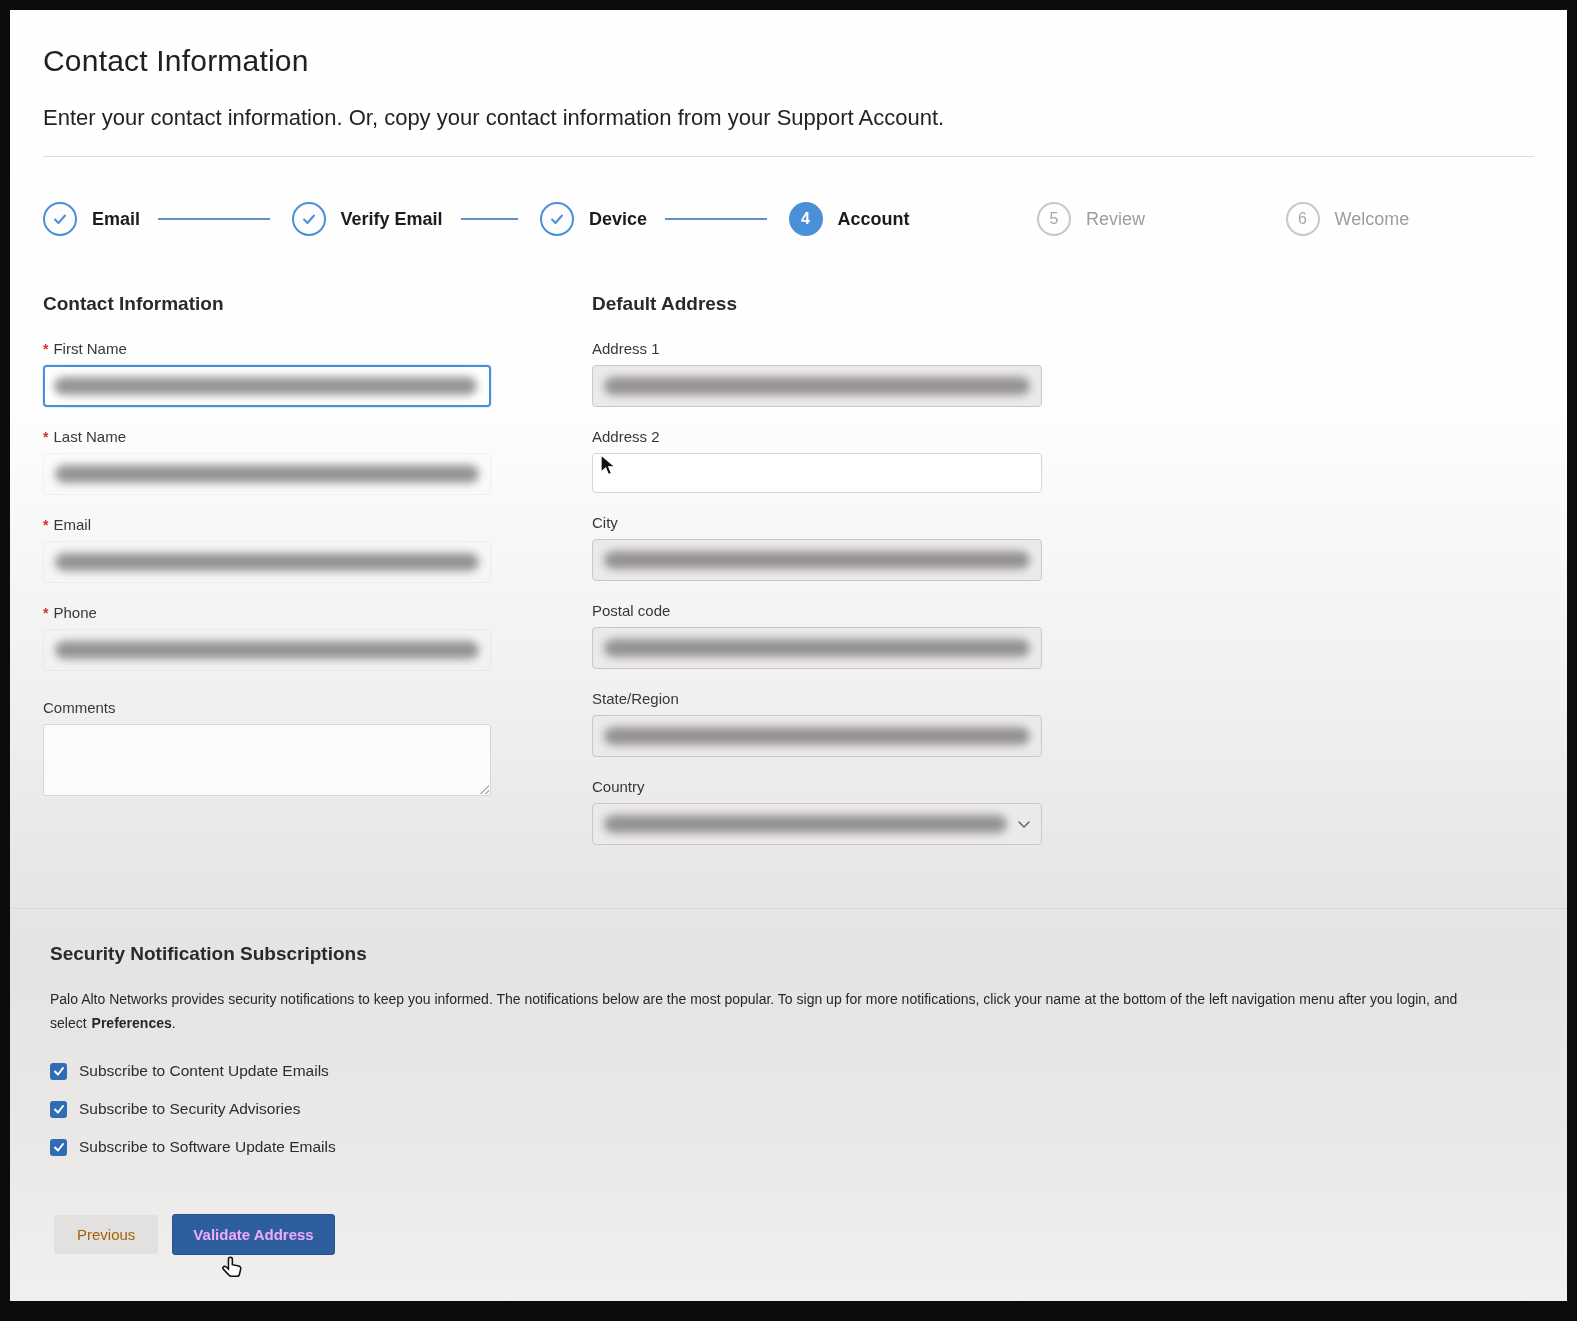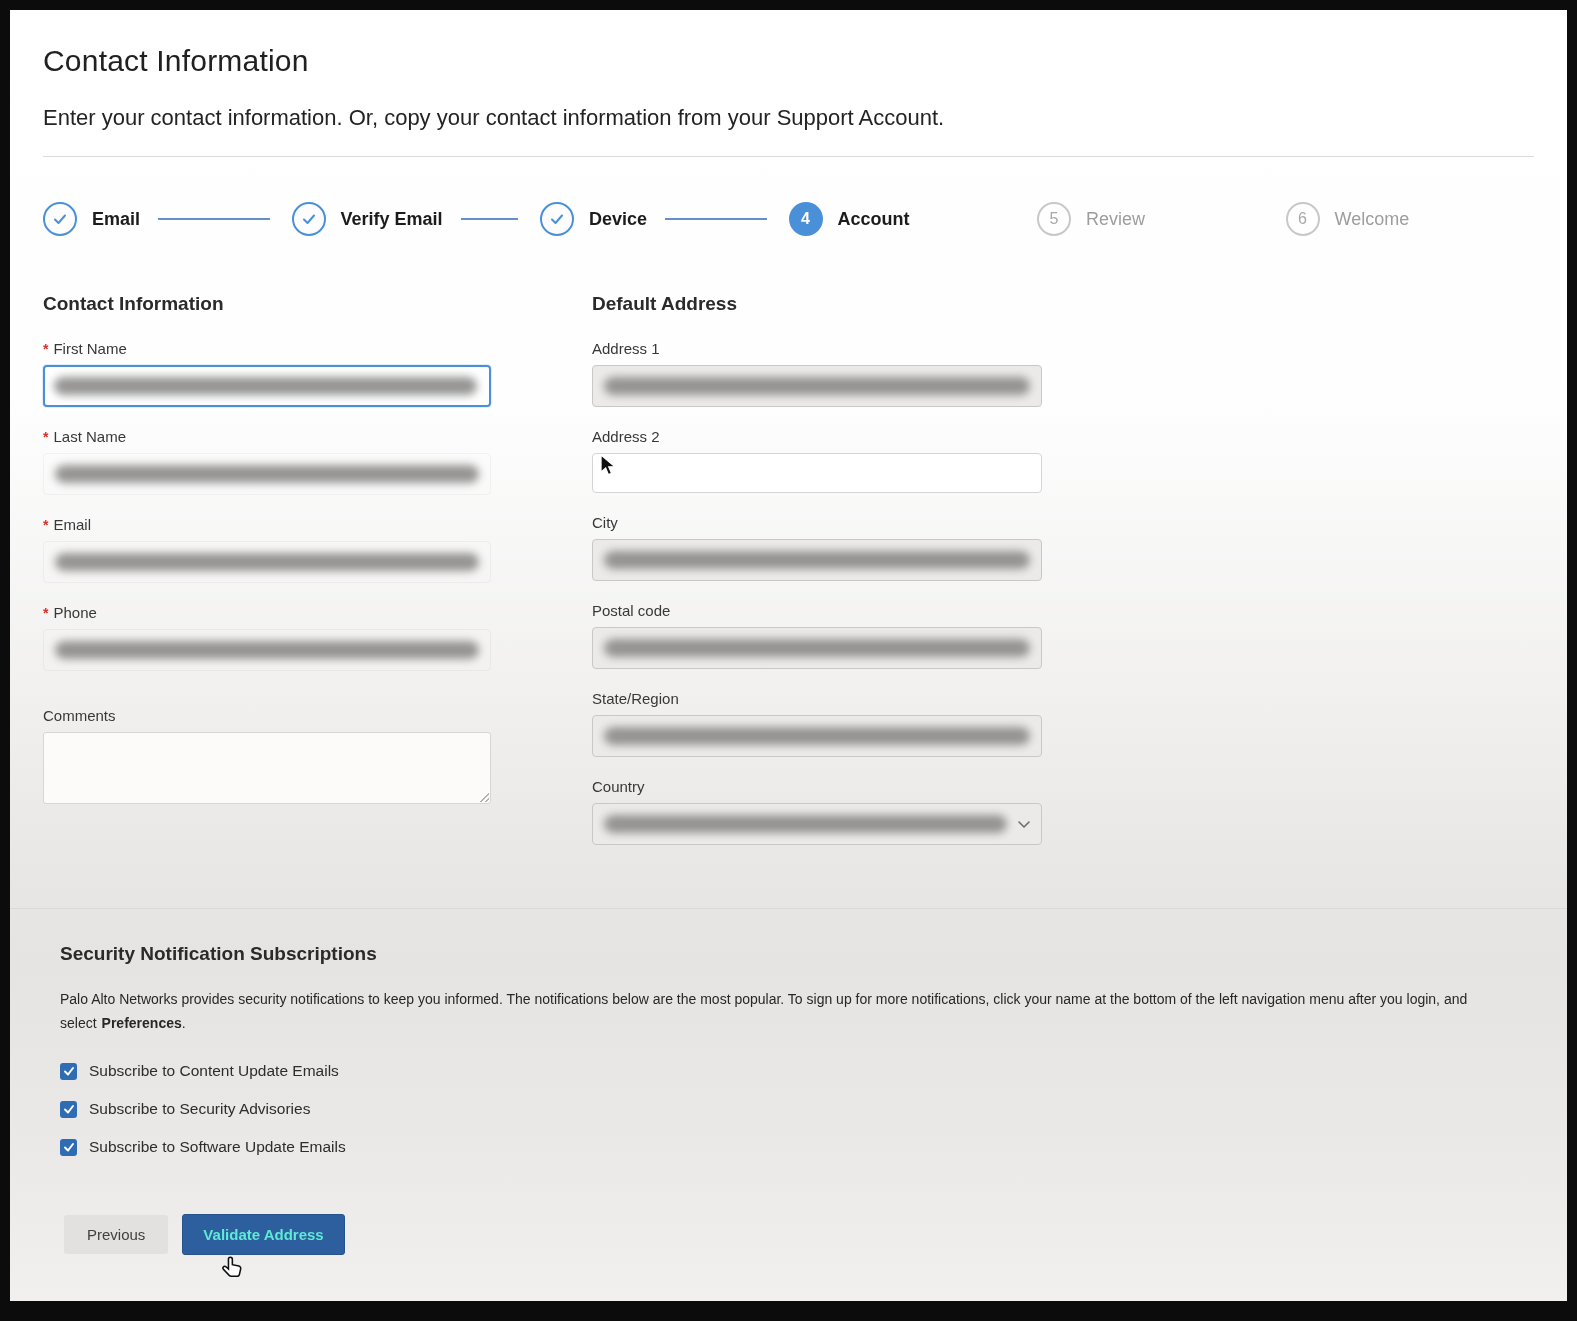--- a/index.html
+++ b/index.html
@@ -81,44 +81,44 @@
     width: 11px; height: 11px;
     background: repeating-linear-gradient(-45deg, transparent 0 2px, #b3b2b0 2px 3.5px);
     clip-path: polygon(100% 0, 100% 100%, 0 100%);
   }
 
   .chevron { position: absolute; right: 10px; top: 50%; transform: translateY(-50%); }
 
   
   .subscriptions {
     margin-top: 42px;
-    padding: 34px 40px 0 50px;
+    padding: 34px 40px 0 40px;
     border-top: 1px solid rgba(0,0,0,0.05);
   }
   .subs-heading { font-size: 19px; font-weight: 600; color: #2a2a2a; }
   .subs-desc { margin-top: 23px; max-width: 1492px; font-size: 14px; line-height: 1.68; color: #272727; }
   .desc-bold { font-weight: 700; margin-left: 5px; }
 
   .checkbox-list { margin-top: 27px; }
   .checkbox-row { display: flex; align-items: center; gap: 12px; margin-bottom: 20px; }
   .checkbox {
     width: 17px; height: 17px; border-radius: 3px; background: #2e6db4;
     display: flex; align-items: center; justify-content: center; flex: none;
   }
   .checkbox-label { font-size: 15.5px; color: #2d2d2d; }
 
   
   .actions { display: flex; align-items: center; gap: 14px; margin: 58px 0 0 4px; padding-bottom: 24px; }
   .btn { border: none; border-radius: 3px; font-family: inherit; cursor: pointer; }
   .btn-secondary {
-    background: #e2e1df; color: #404040; font-size: 15px;
+    background: #e2e1df; color: #a16207; font-size: 15px;
     padding: 11px 23px;
   }
   .btn-primary {
-    background: #2d5f9e; color: #5eead4; font-size: 15px; font-weight: 600;
+    background: #2d5f9e; color: #f0abfc; font-size: 15px; font-weight: 600;
     padding: 11px 20px; border: 1px solid #27538c;
   }
 
   
   .cursor { position: absolute; pointer-events: none; }
   .cursor-arrow { left: 588px; top: 444px; }
   .cursor-hand  { left: 211px; top: 1246px; }
 </style>
 </head>
 <body>
@@ -213,21 +213,21 @@
       <div class="field">
         <div class="field-label">
           <span class="req-mark">*</span>
           <span>Phone</span>
         </div>
         <div class="input plain">
           <span class="blur-bar"></span>
         </div>
       </div>
 
-      <div class="field" style="margin-top:36px;">
+      <div class="field" style="margin-top:28px;">
         <div class="field-label">
           <span>Comments</span>
         </div>
         <div class="textarea"></div>
       </div>
     </div>
 
     <div class="col-right">
       <div class="section-heading">Default Address</div>
 

